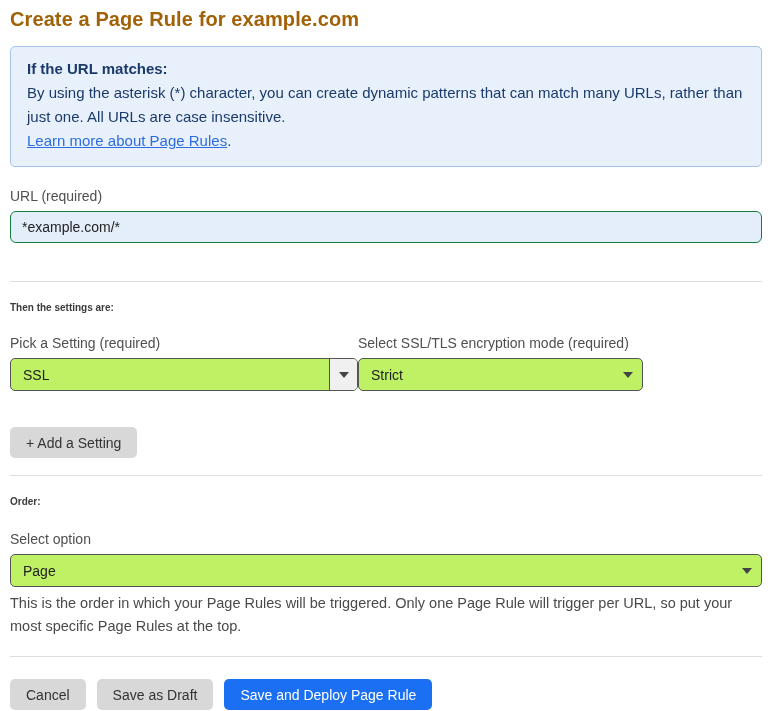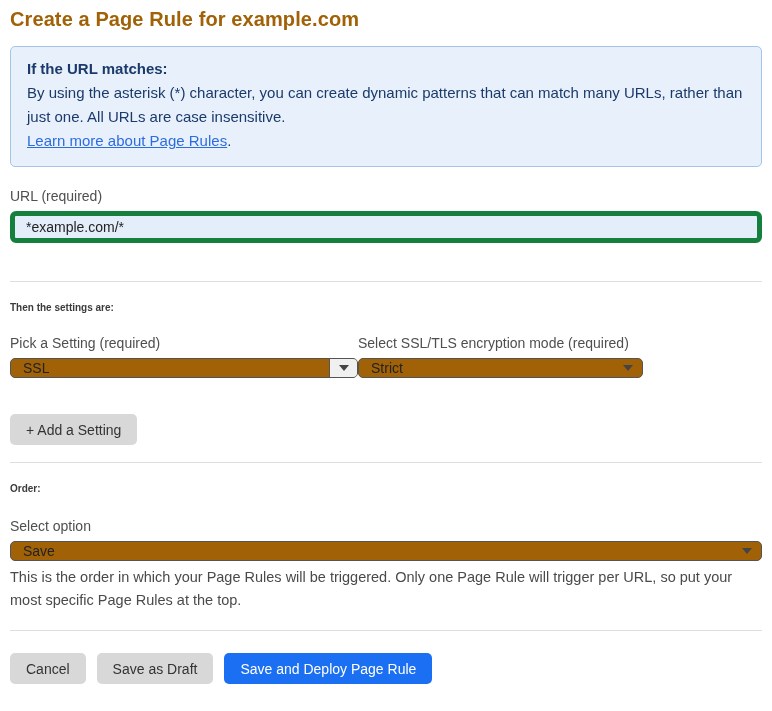--- a/index.html
+++ b/index.html
@@ -45,21 +45,21 @@
     color: #4f4f4f;
     margin-bottom: 7px;
   }
 
   
   .url-input {
     display: block;
     width: 752px;
     height: 32px;
     background: #e4eefb;
-    border: 5px solid #15803d;
+    border: 1px solid #15803d;
     border-radius: 6px;
     padding: 0 11px;
     font-family: "Liberation Sans", sans-serif;
     font-size: 14px;
     color: #222222;
     outline: none;
   }
 
   .divider {
     border: none;
@@ -82,22 +82,22 @@
     display: flex;
     margin-top: 22px;
   }
   .field-group-1 { width: 348px; }
   .field-group-2 { width: 285px; }
 
   
   .select-box {
     display: flex;
     align-items: center;
-    height: 20px;
-    background: #a16207;
+    height: 33px;
+    background: #bef264;
     border: 1px solid #545454;
     border-radius: 5px;
     font-size: 14px;
     color: #222222;
     cursor: pointer;
     overflow: hidden;
   }
   .select-box .select-value {
     flex: 1;
     padding: 0 12px;
@@ -200,21 +200,21 @@
   </div>
 
   <button class="btn btn-gray add-setting-btn">+ Add a Setting</button>
 
   <hr class="divider divider-2">
 
   <div class="section-heading">Order:</div>
 
   <div class="field-label order-label">Select option</div>
   <div class="select-box order-select">
-    <span class="select-value">Save</span>
+    <span class="select-value">Page</span>
     <span class="arrow-plain">
       <span class="caret"></span>
     </span>
   </div>
 
   <div class="order-help">This is the order in which your Page Rules will be triggered. Only one Page Rule will trigger per URL, so put your most specific Page Rules at the top.</div>
 
   <hr class="divider divider-3">
 
   <div class="footer-buttons">

